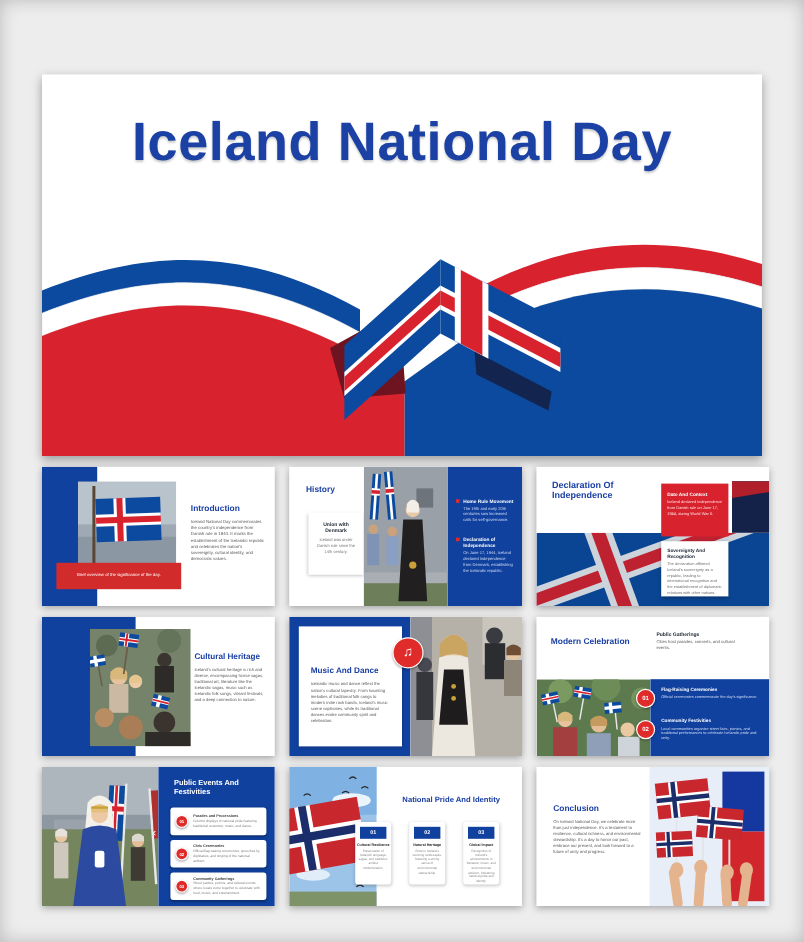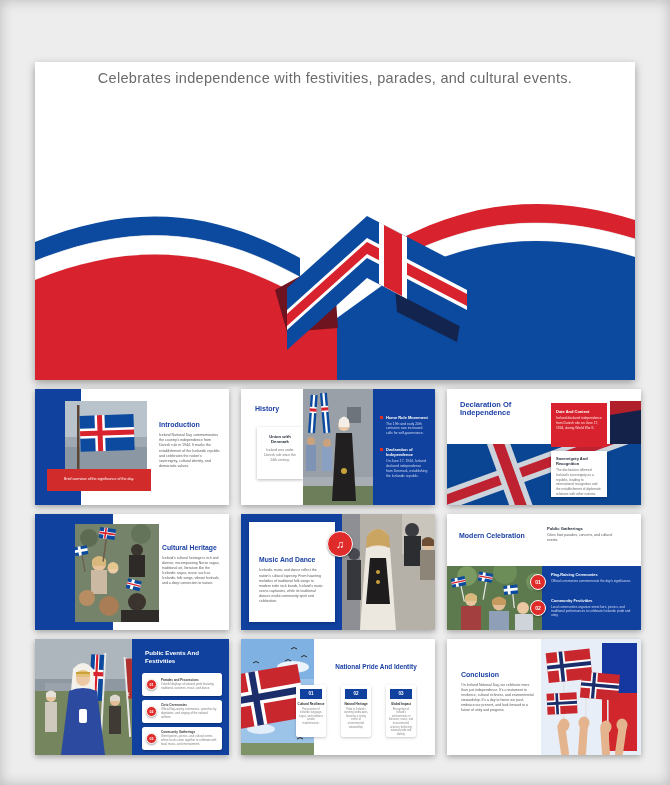--- a/index.html
+++ b/index.html
@@ -74,21 +74,21 @@
   .t8-card-title { font-size:3px; font-weight:bold; color:#2b2b2b; margin-top:3px; }
   .t8-card-body { font-size:2.6px; color:#8a8a8a; line-height:1.4; margin-top:1.5px;
                   padding:0 2.5px; }
 </style>
 </head>
 <body>
 
 <div class="page">
 
   <div class="main-slide">
-    <div class="main-subtitle">Celebrates independence with festivities, parades, and cultural events.</div>
+    <div class="main-title">Iceland National Day</div>
     <svg class="wave-svg" viewBox="0 0 600 190">
 
       <path d="M600,30 C510,2 430,10 345,60 L345,79 C430,29 510,21 600,49 Z" fill="#d8232e"></path>
       <path d="M600,49 C510,21 430,29 345,79 L345,97 C430,47 510,39 600,67 Z" fill="#ffffff" stroke="#e3e3e3" stroke-width="0.5"></path>
       <path d="M600,67 C510,39 430,47 345,97 L302,128 L302,190 L600,190 Z" fill="#0b4a9e"></path>
 
       <path d="M0,52 C95,14 175,18 265,68 L265,87 C175,37 95,33 0,71 Z" fill="#0b4a9e"></path>
       <path d="M0,71 C95,33 175,37 265,87 L265,106 C175,56 95,52 0,90 Z" fill="#ffffff" stroke="#e3e3e3" stroke-width="0.5"></path>
       <path d="M0,90 C95,52 175,56 265,106 L302,128 L302,190 L0,190 Z" fill="#d8232e"></path>
 

